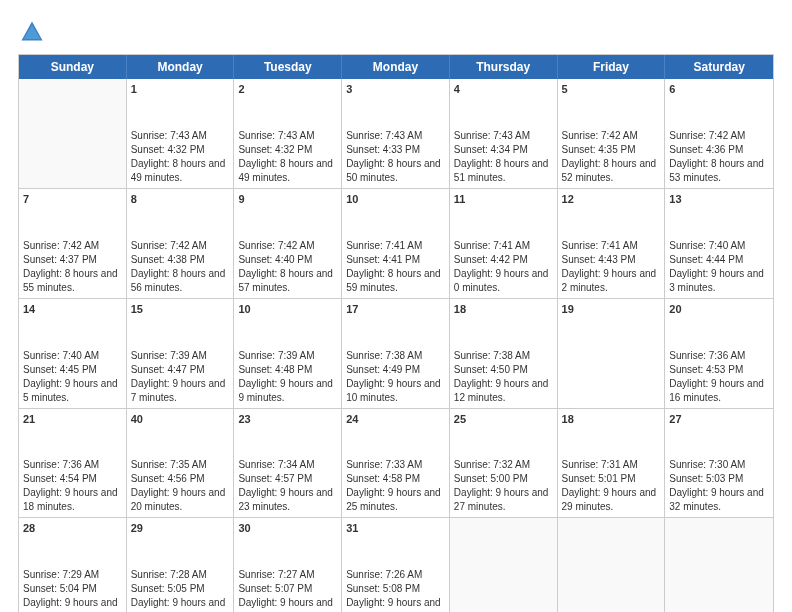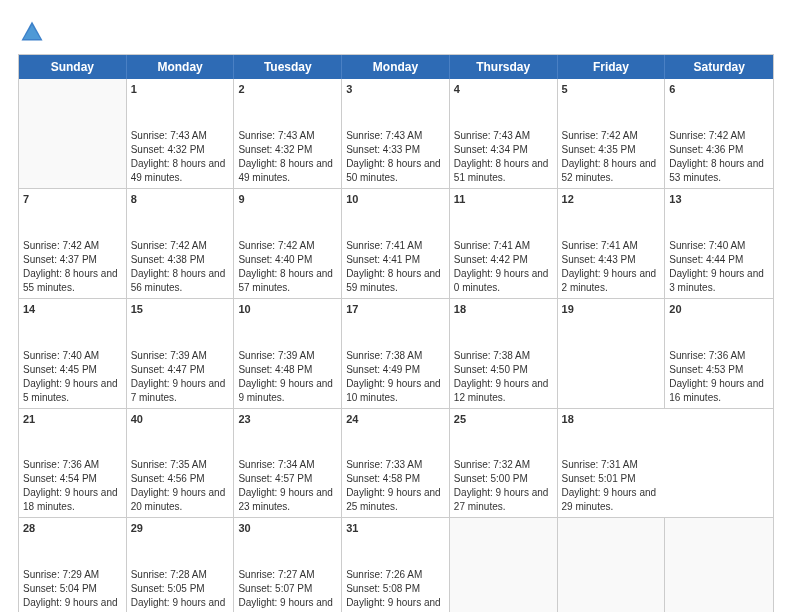--- a/index.html
+++ b/index.html
@@ -253,20 +253,24 @@
             <div class="info">Sunrise: 7:33 AM<br>Sunset: 4:58 PM<br>Daylight: 9 hours and 25 minutes.</div>
           </div>
           <div class="cal-cell">
             <span class="day-num">25</span>
             <div class="info">Sunrise: 7:32 AM<br>Sunset: 5:00 PM<br>Daylight: 9 hours and 27 minutes.</div>
           </div>
           <div class="cal-cell">
             <span class="day-num">18</span>
             <div class="info">Sunrise: 7:31 AM<br>Sunset: 5:01 PM<br>Daylight: 9 hours and 29 minutes.</div>
           </div>
+          <div class="cal-cell">
+            <span class="day-num">27</span>
+            <div class="info">Sunrise: 7:30 AM<br>Sunset: 5:03 PM<br>Daylight: 9 hours and 32 minutes.</div>
+          </div>
         </div>
         <div class="cal-row">
           <div class="cal-cell">
             <span class="day-num">28</span>
             <div class="info">Sunrise: 7:29 AM<br>Sunset: 5:04 PM<br>Daylight: 9 hours and 34 minutes.</div>
           </div>
           <div class="cal-cell">
             <span class="day-num">29</span>
             <div class="info">Sunrise: 7:28 AM<br>Sunset: 5:05 PM<br>Daylight: 9 hours and 37 minutes.</div>
           </div>

